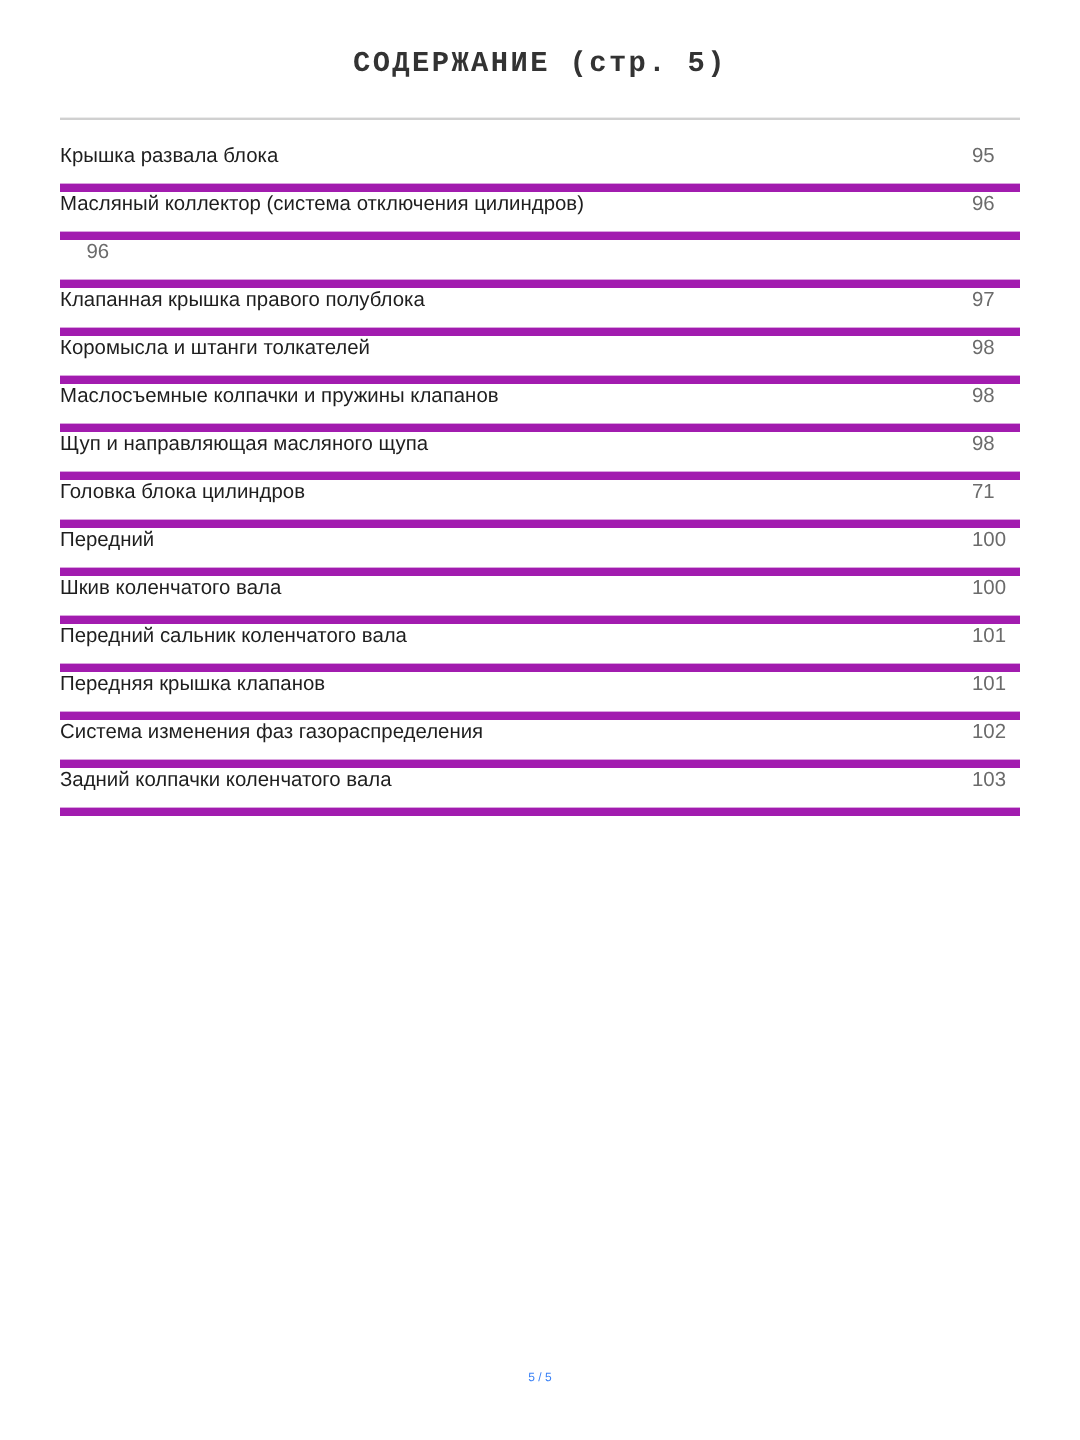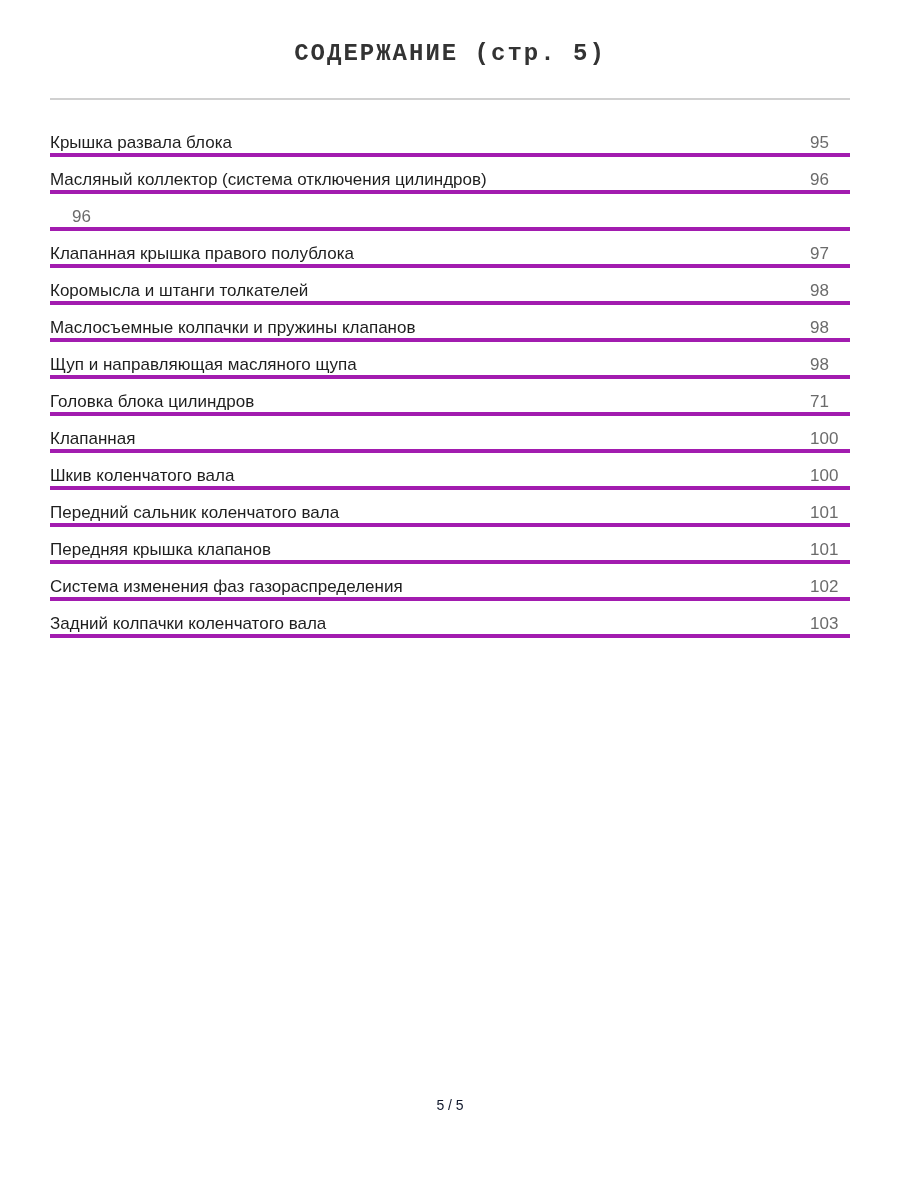--- a/index.html
+++ b/index.html
@@ -40,44 +40,44 @@
       position: absolute;
       top: 120px;
       left: 50px;
       width: 800px;
       margin: 0;
       padding: 0;
       list-style: none;
     }
     .toc-row {
       display: flex;
-      align-items: flex-end;
+      align-items: flex-start;
       height: 33px;
-      border-bottom: 4px solid #a21caf;
+      border-bottom: 7px solid #a21caf;
       font-size: 17px;
       color: #1e1e1e;
     }
     .toc-title {
       flex: 1;
       white-space: nowrap;
     }
     .toc-page {
       width: 40px;
       text-align: left;
       color: #6b6b6b;
       margin-left: 22px;
     }
     .page-footer {
       position: absolute;
-      top: 1097px;
+      top: 1143px;
       left: 0;
       width: 900px;
       text-align: center;
-      font-size: 14px;
-      color: #0f172a;
+      font-size: 10px;
+      color: #3b82f6;
     }
   </style>
 </head>
 <body>
 
 <h1 class="page-title" style="margin:0;">СОДЕРЖАНИЕ (стр. 5)</h1>
 <div class="title-divider"></div>
 
 <ul class="toc-list">
   <li class="toc-row">
@@ -105,21 +105,21 @@
   </li>
   <li class="toc-row">
     <span class="toc-title">Щуп и направляющая масляного щупа</span>
     <span class="toc-page">98</span>
   </li>
   <li class="toc-row">
     <span class="toc-title">Головка блока цилиндров</span>
     <span class="toc-page">71</span>
   </li>
   <li class="toc-row">
-    <span class="toc-title">Клапанная</span>
+    <span class="toc-title">Передний</span>
     <span class="toc-page">100</span>
   </li>
   <li class="toc-row">
     <span class="toc-title">Шкив коленчатого вала</span>
     <span class="toc-page">100</span>
   </li>
   <li class="toc-row">
     <span class="toc-title">Передний сальник коленчатого вала</span>
     <span class="toc-page">101</span>
   </li>

